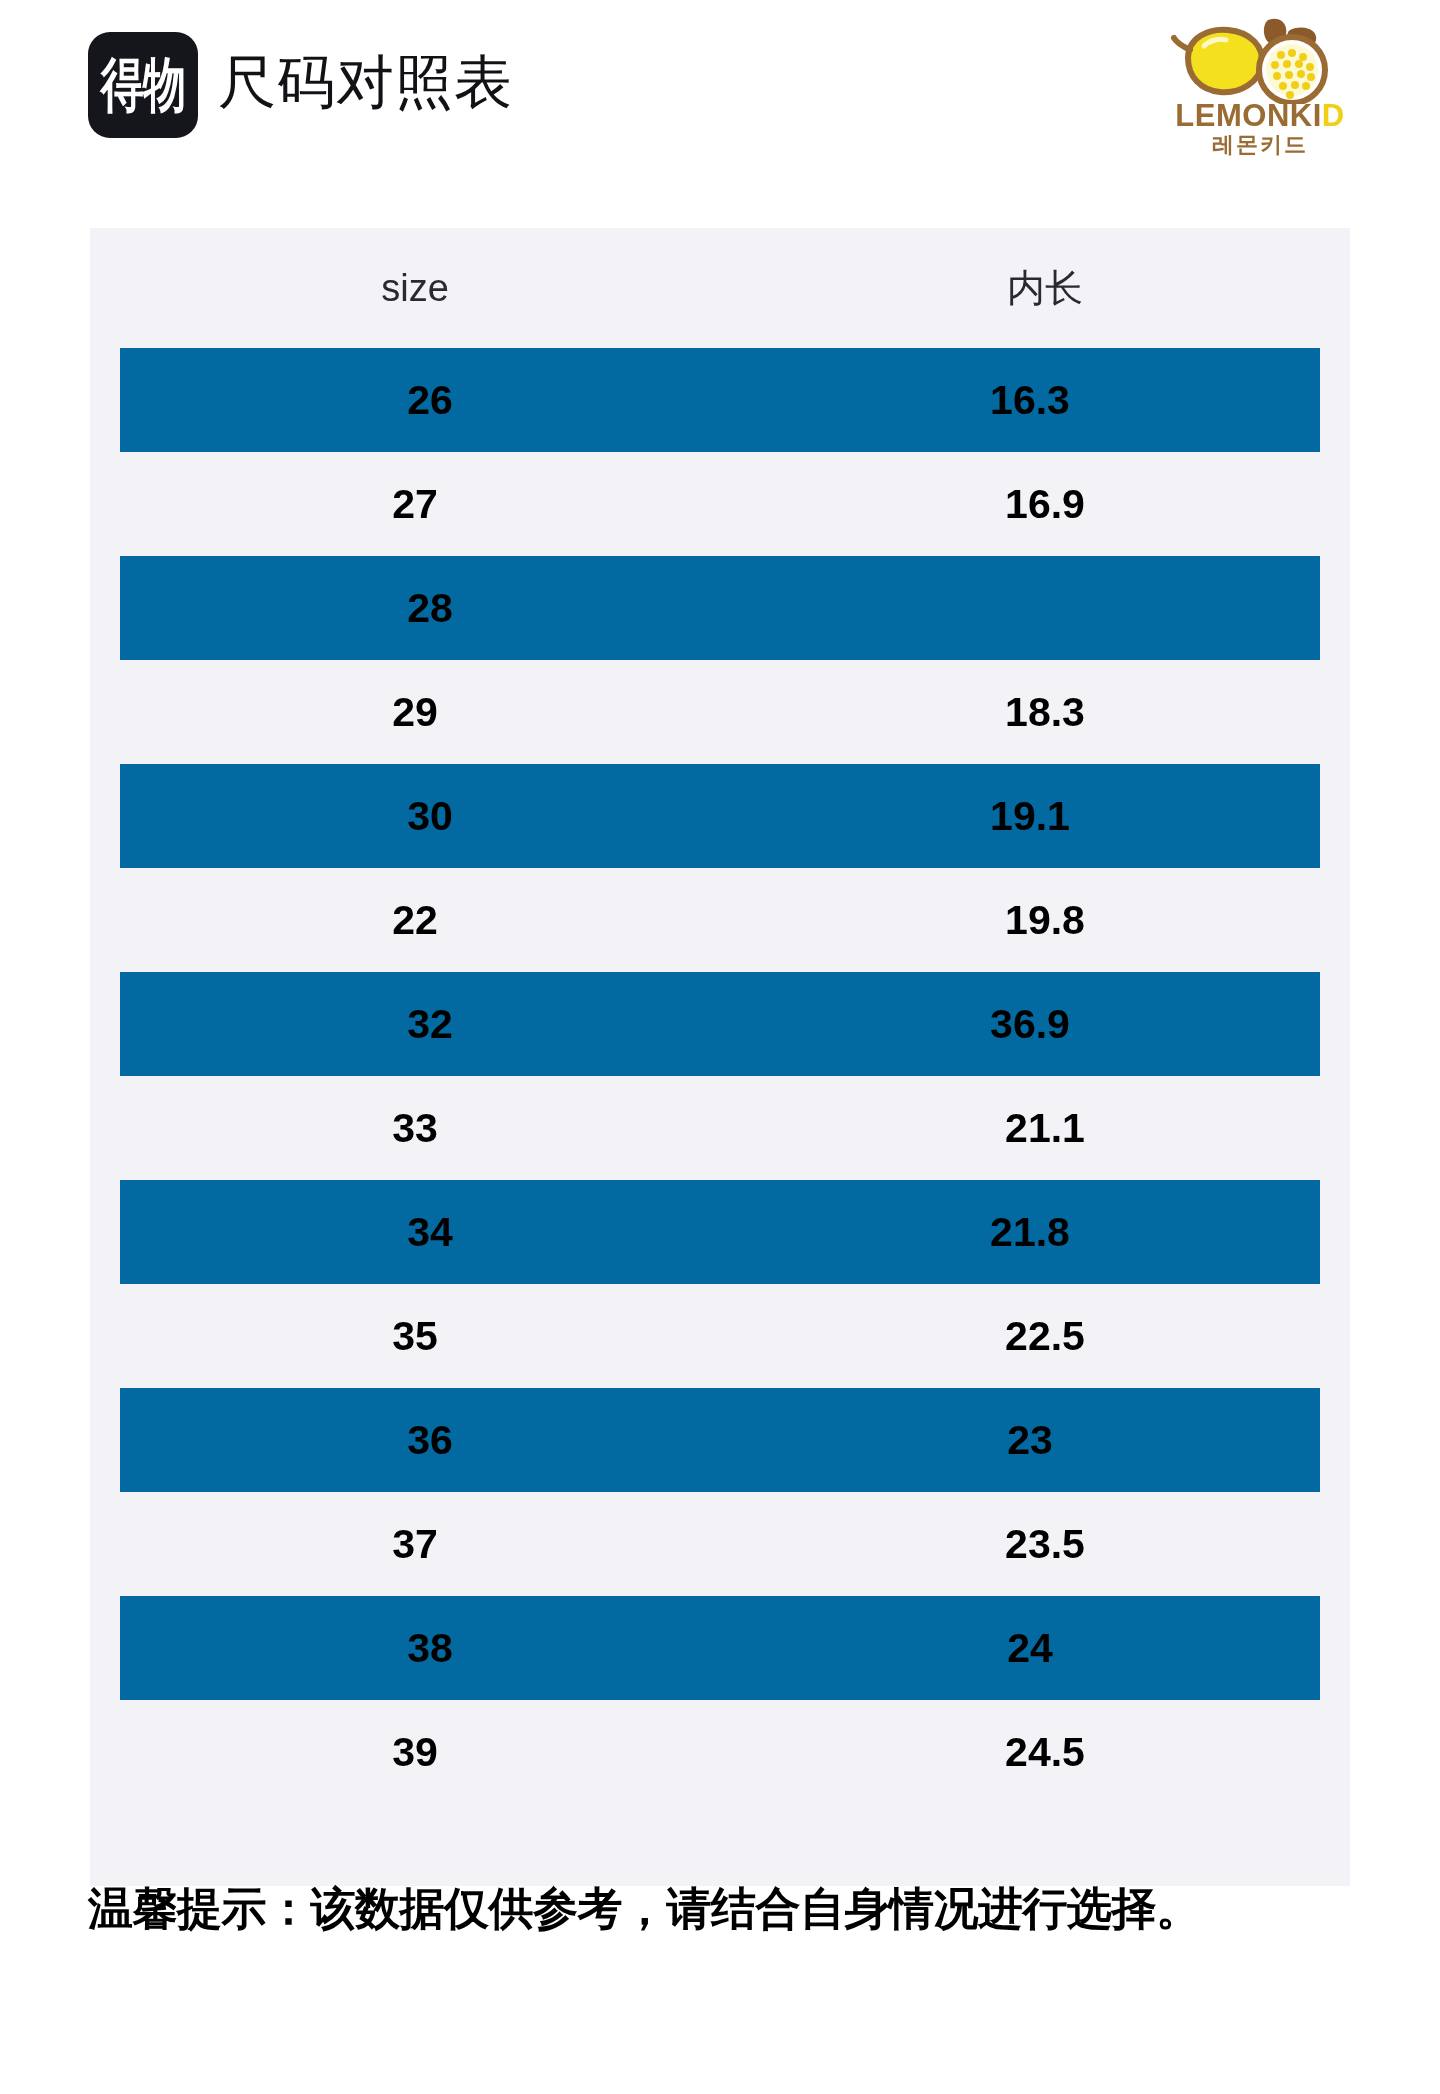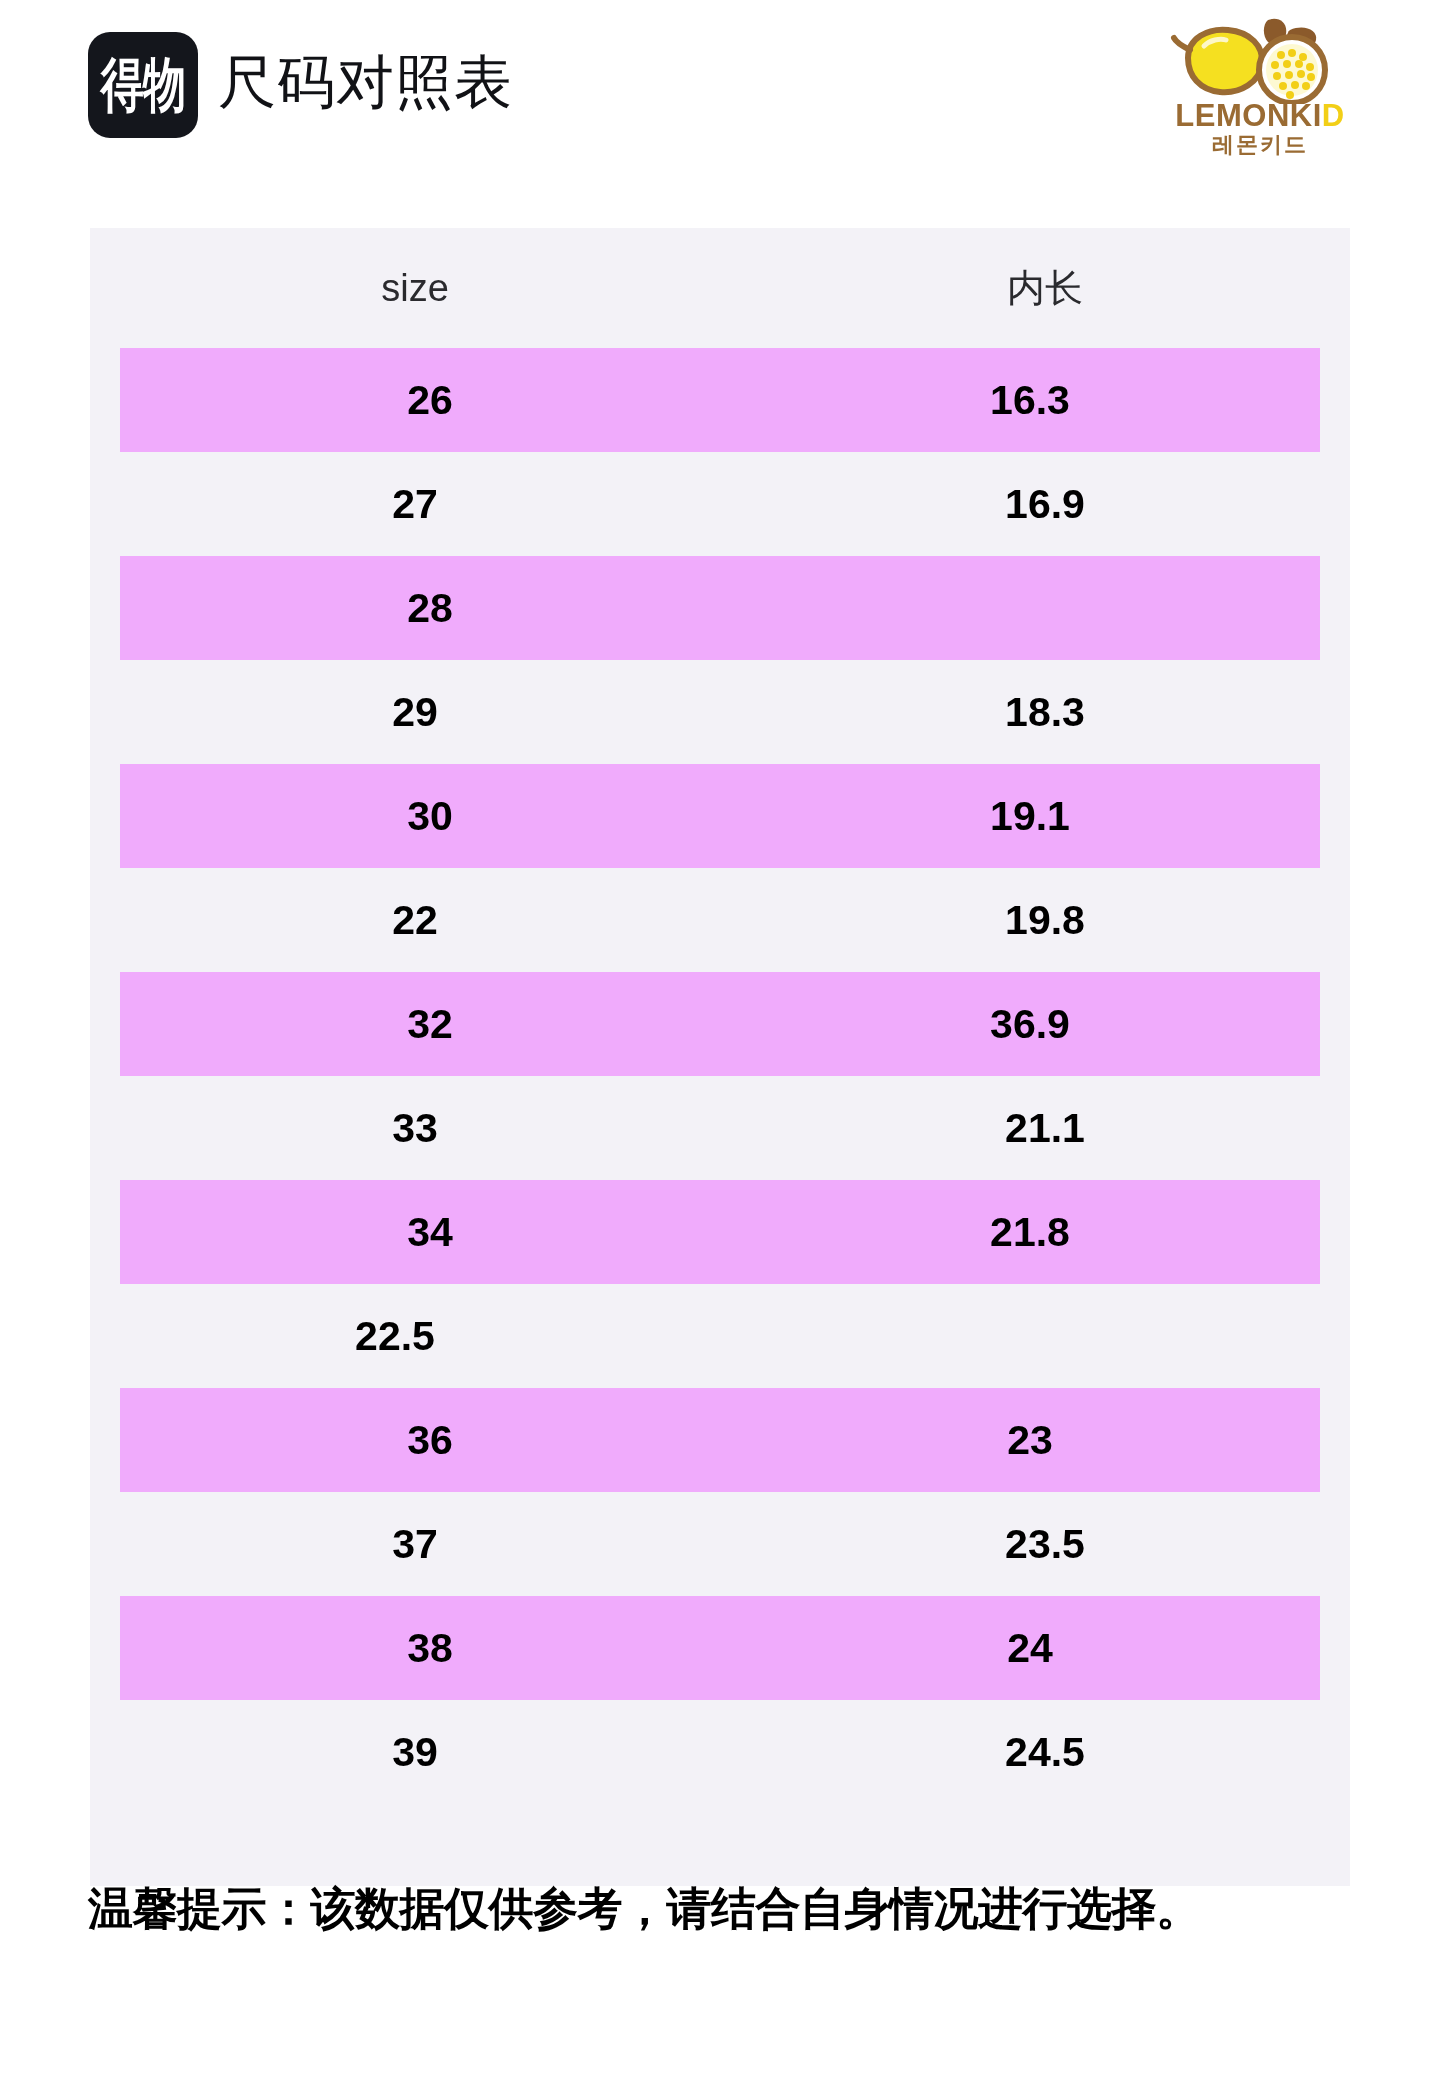--- a/index.html
+++ b/index.html
@@ -126,21 +126,21 @@
     text-align: center;
     line-height: 1;
   }
   .row {
     height: 104px;
     display: flex;
     align-items: center;
     box-sizing: border-box;
   }
   .row.odd {
-    background: #f0abfc;
+    background: #0369a1;
     margin: 0 30px;
     width: 1200px;
   }
   .row.even {
     background: #f3f2f7;
     width: 1260px;
   }
   .row .cell {
     font-size: 41px;
     font-weight: 700;
@@ -254,20 +254,21 @@
       </div>
       <div class="row even">
         <div class="cell c1">33</div>
         <div class="cell c2">21.1</div>
       </div>
       <div class="row odd">
         <div class="cell c1">34</div>
         <div class="cell c2">21.8</div>
       </div>
       <div class="row even">
+        <div class="cell c1">35</div>
         <div class="cell c2">22.5</div>
       </div>
       <div class="row odd">
         <div class="cell c1">36</div>
         <div class="cell c2">23</div>
       </div>
       <div class="row even">
         <div class="cell c1">37</div>
         <div class="cell c2">23.5</div>
       </div>

